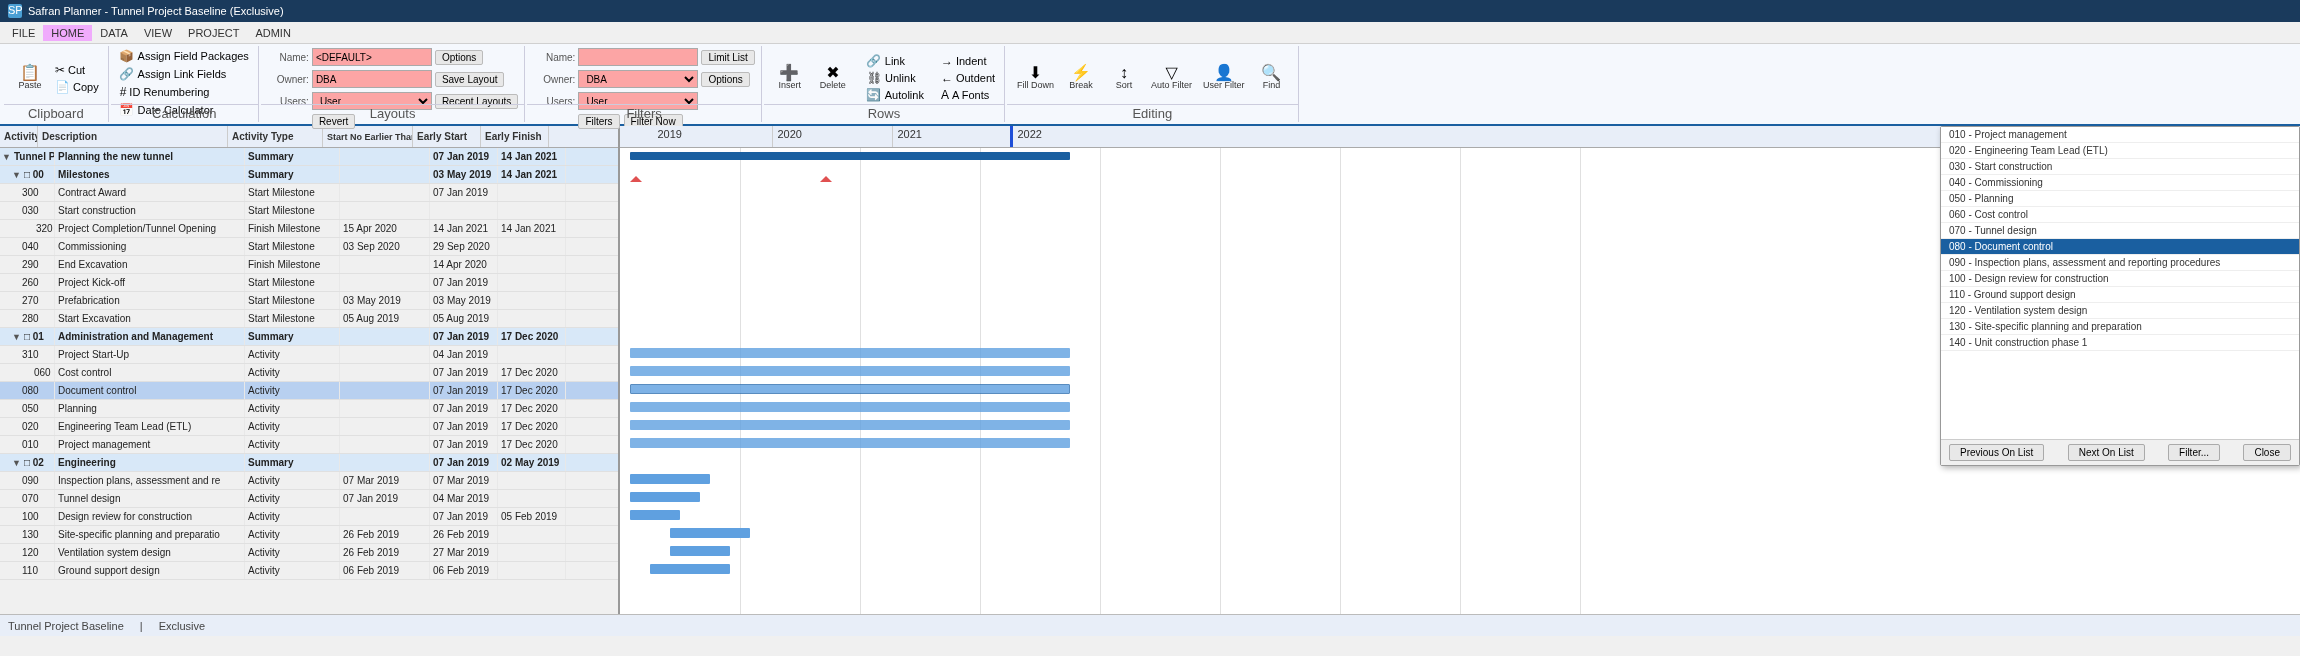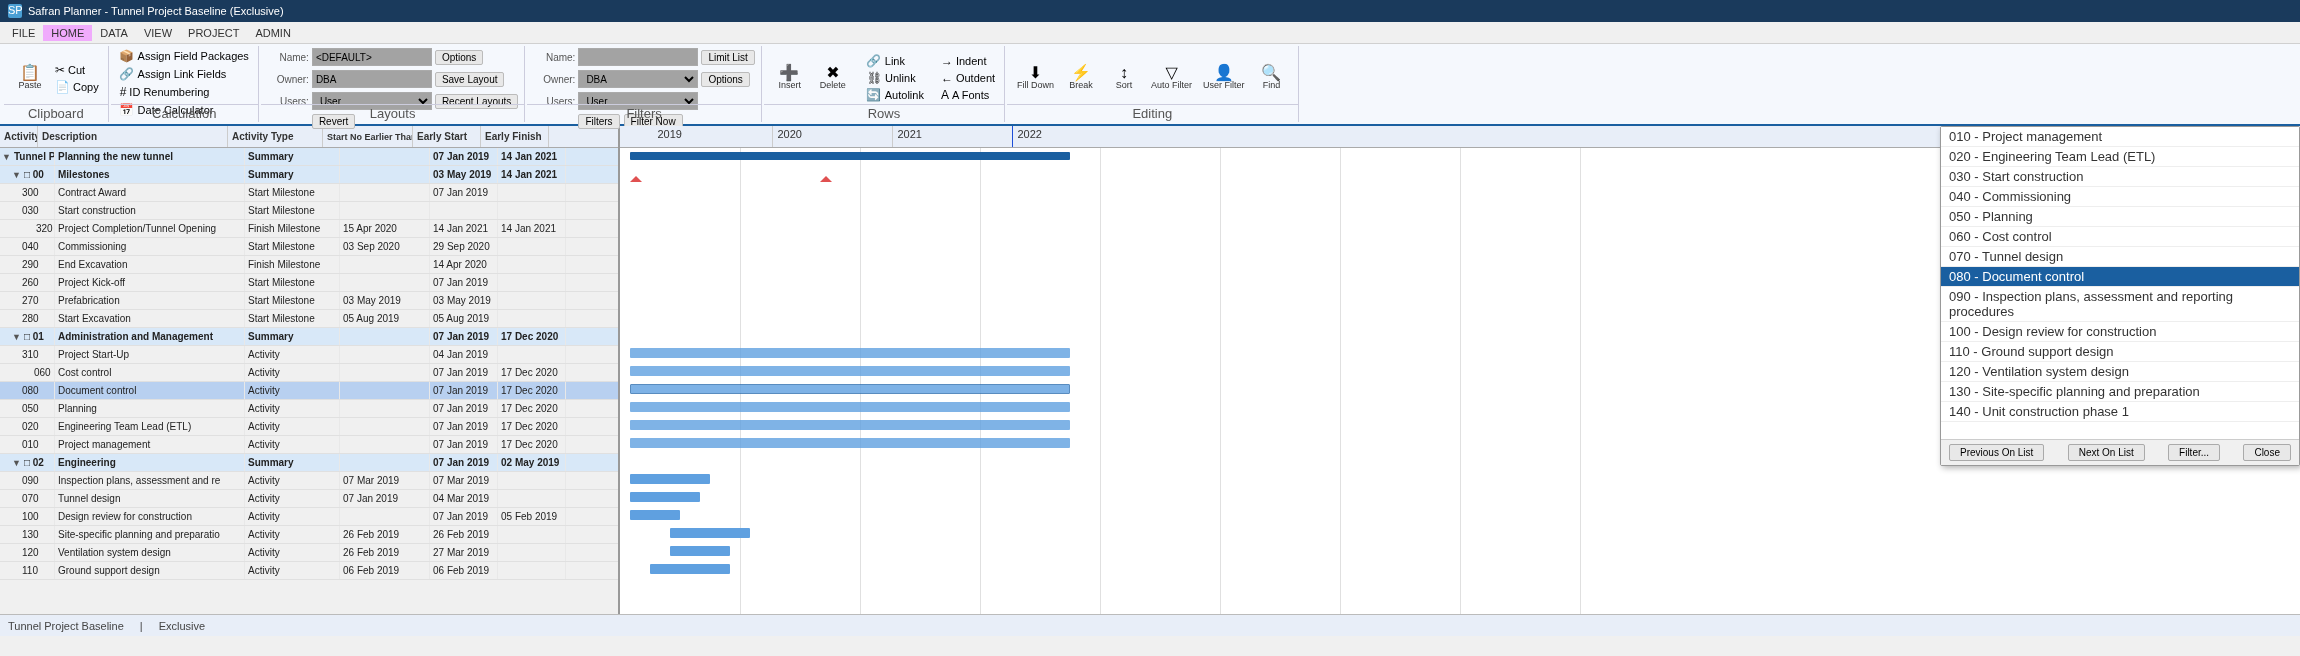--- a/index.html
+++ b/index.html
@@ -116,21 +116,21 @@
       color: #555;
       width: 42px;
       text-align: right;
     }
     .ribbon-field input, .ribbon-field select {
       height: 18px;
       font-size: 10px;
       border: 1px solid #aaa;
       padding: 0 3px;
       width: 140px;
-      background: #a3a3a3;
+      background: #fca5a5;
     }
     
     
     .main-content {
       display: flex;
       height: calc(656px - 22px - 22px - 102px - 22px);
       overflow: hidden;
     }
     
     
@@ -227,21 +227,21 @@
       justify-content: space-between;
       align-items: center;
     }
     .panel-list {
       flex: 1;
       overflow-y: auto;
       background: white;
     }
     .panel-list-item {
       padding: 2px 8px;
-      font-size: 13px;
+      font-size: 10px;
       cursor: pointer;
       border-bottom: 1px solid #eee;
       color: #333;
     }
     .panel-list-item.selected { background: #1a5fa0; color: white; }
     .panel-footer {
       display: flex;
       justify-content: space-between;
       align-items: center;
       padding: 4px 8px;
@@ -763,21 +763,21 @@
       </div>
   </div>
 
   <div class="gantt-right" style="position:relative;">
 
     <div class="gantt-time-header">
       <div style="display:flex; height:100%; font-size:9px; color:#333; overflow:hidden;">
         <div style="padding:2px 4px; border-right:1px solid #ccc; white-space:nowrap;margin-top:36px;">2018</div>
         <div style="padding:2px 4px; border-right:1px solid #ccc; white-space:nowrap; width:120px;">2019</div>
         <div style="padding:2px 4px; border-right:1px solid #ccc; white-space:nowrap; width:120px;">2020</div>
-        <div style="padding:2px 4px; border-right:1px solid #1d4ed8; white-space:nowrap; width:120px;">2021</div>
+        <div style="padding:2px 4px; border-right:3px solid #1d4ed8; white-space:nowrap; width:120px;">2021</div>
         <div style="padding:2px 4px; white-space:nowrap;">2022</div>
       </div>
     </div>
 
     <div class="gantt-chart" style="position:relative; height:calc(100% - 22px); background:white; overflow:hidden;">
 
       <div style="position:absolute; top:0; bottom:0; left:120px; width:1px; background:#e0e0e0;"></div>
       <div style="position:absolute; top:0; bottom:0; left:240px; width:1px; background:#e0e0e0;"></div>
       <div style="position:absolute; top:0; bottom:0; left:360px; width:1px; background:#e0e0e0;"></div>
       <div style="position:absolute; top:0; bottom:0; left:480px; width:1px; background:#e0e0e0;"></div>

